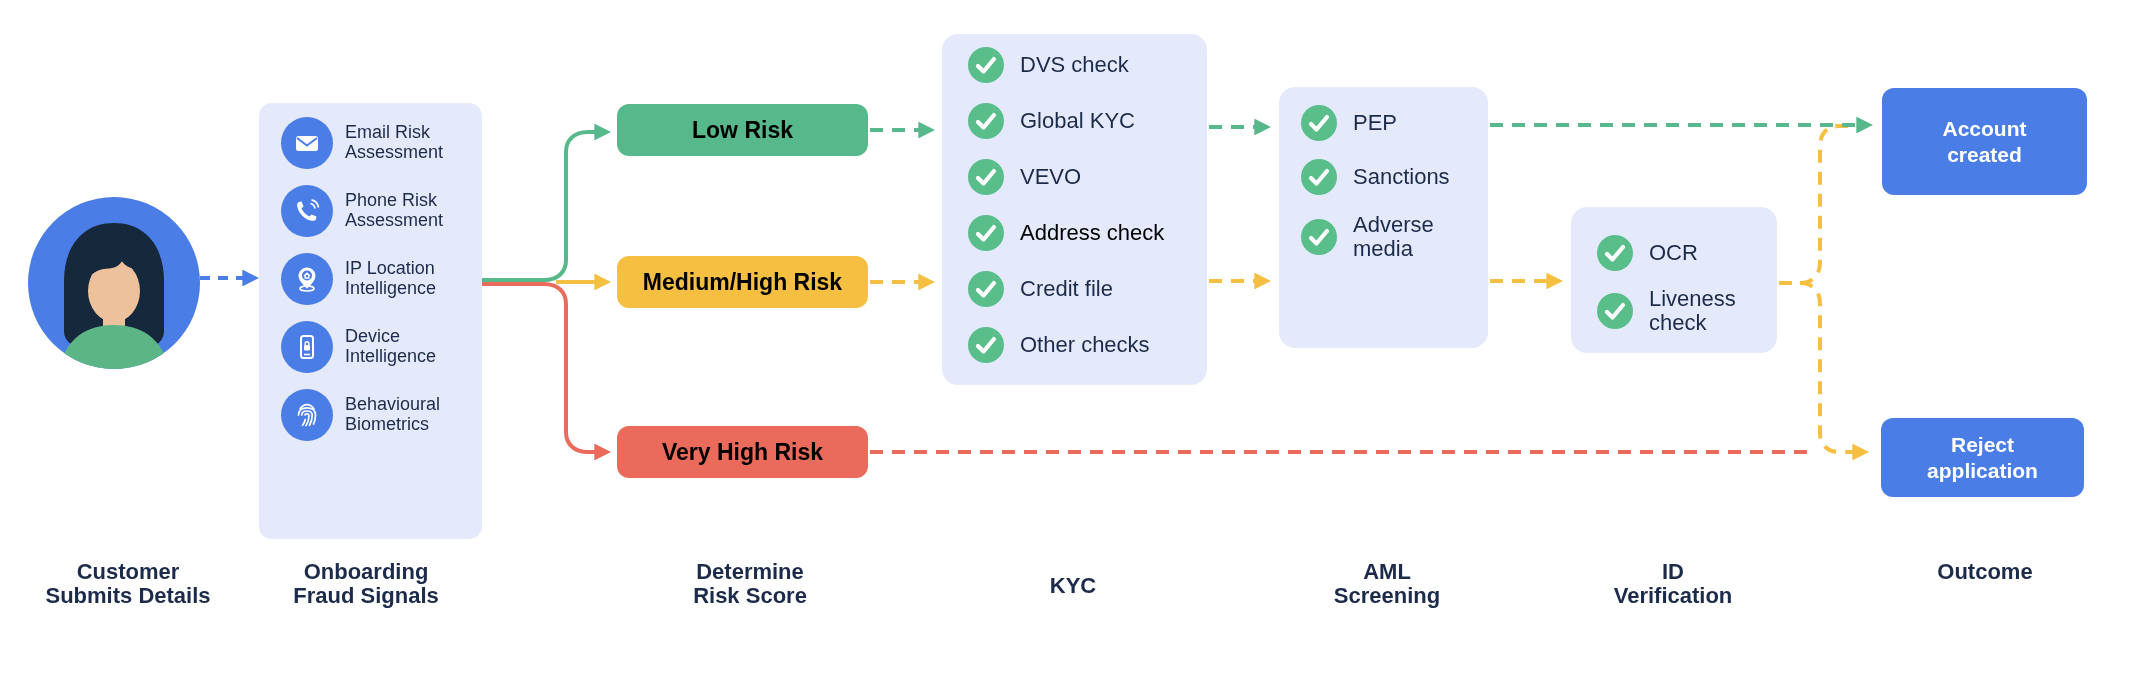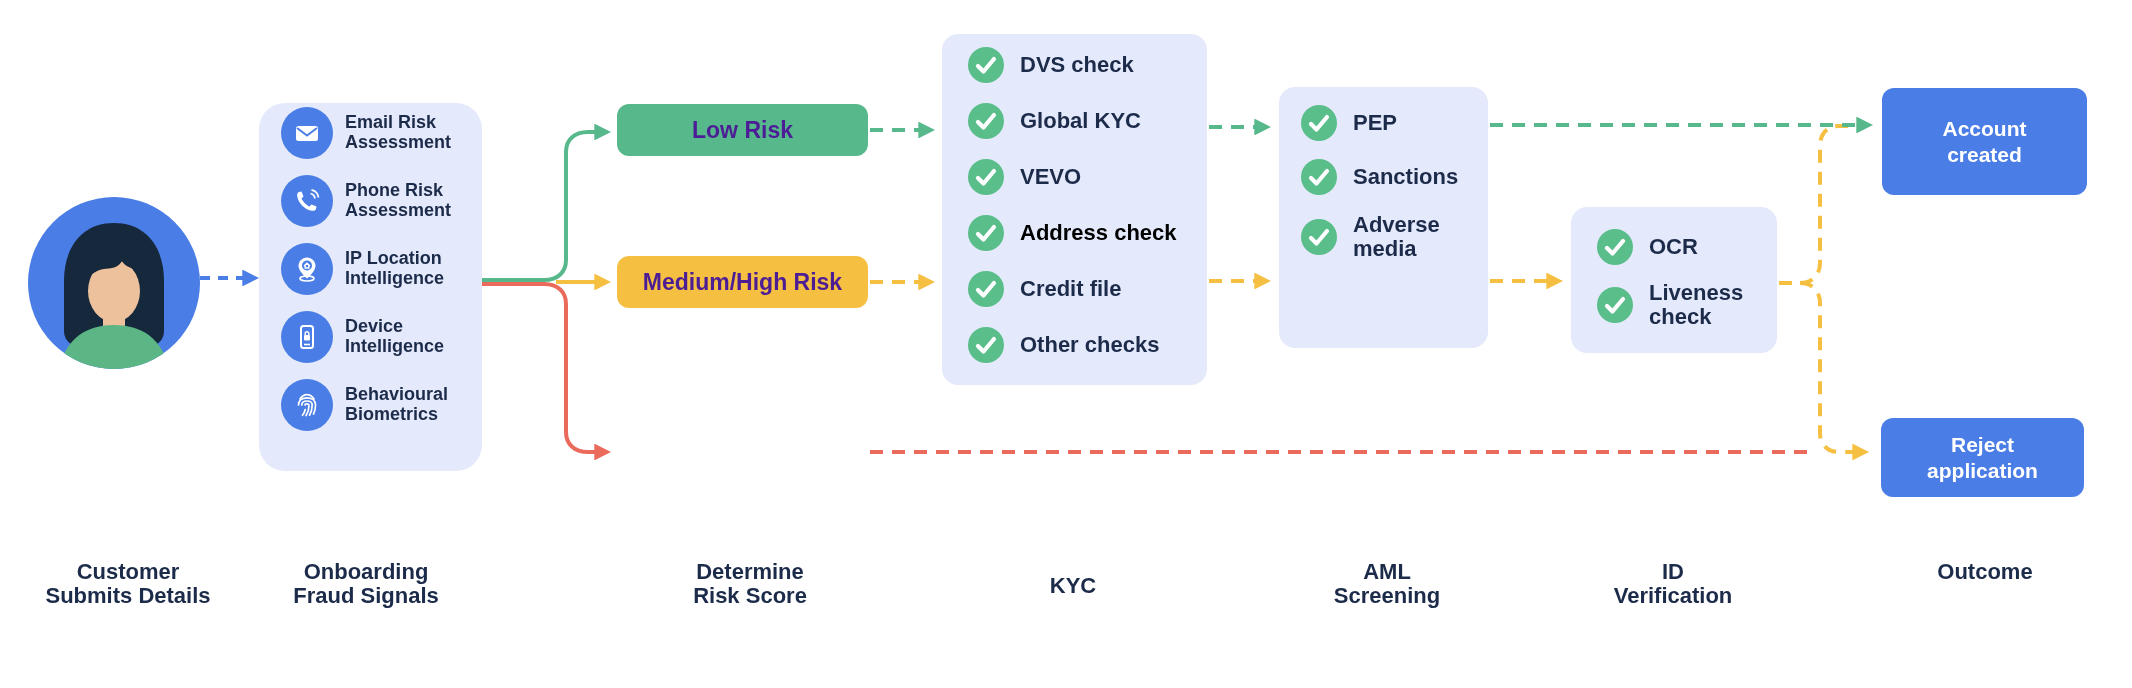--- a/index.html
+++ b/index.html
@@ -6,39 +6,39 @@
   .canvas{
     position:relative;width:2132px;height:688px;background:#ffffff;overflow:hidden;
     font-family:"Liberation Sans", sans-serif;color:#1c2b4a;
   }
   .abs{position:absolute;}
   svg.connectors{position:absolute;left:0;top:0;width:2132px;height:688px;pointer-events:none;}
 
   
   .panel{position:absolute;background:#e4eafb;border-radius:16px;display:flex;flex-direction:column;box-sizing:border-box;}
   .row{display:flex;align-items:center;}
-  .row .label{font-weight:bold;font-size:22px;line-height:1.08;white-space:pre-line;}
+  .row .label{font-weight:normal;font-size:22px;line-height:1.08;white-space:pre-line;}
   .row .label.alt{color:#000000;}
 
   
-  .signals{left:259px;top:103px;width:223px;height:368px;padding:4px 10px 14px 22px;gap:16px;border-radius:26px;}
+  .signals{left:259px;top:103px;width:223px;height:436px;padding:14px 10px 14px 22px;gap:16px;border-radius:13px;}
   .signals .row{gap:12px;}
   .signals .label{font-size:18px;line-height:1.1;}
   .icon-circle{width:52px;height:52px;border-radius:50%;background:#4a7de5;display:flex;align-items:center;justify-content:center;flex:0 0 auto;}
 
   
   .kyc{left:942px;top:34px;width:265px;height:351px;padding:13px 10px 13px 26px;gap:20px;}
   .aml{left:1279px;top:87px;width:209px;height:261px;padding:18px 8px 10px 22px;gap:18px;}
-  .idv{left:1571px;top:207px;width:206px;height:146px;padding:22px 8px 18px 26px;gap:16px;}
+  .idv{left:1571px;top:207px;width:206px;height:146px;padding:28px 8px 18px 26px;gap:16px;}
   .kyc .row,.aml .row,.idv .row{gap:16px;}
   .check-circle{width:36px;height:36px;border-radius:50%;background:#5abe8b;display:flex;align-items:center;justify-content:center;flex:0 0 auto;}
 
   
   .pill{position:absolute;width:251px;height:52px;border-radius:12px;display:flex;align-items:center;justify-content:center;
-        color:#4c1d95;font-weight:bold;font-size:23px;}
+        color:#000000;font-weight:bold;font-size:23px;}
   .pill.low{left:617px;top:104px;background:#57b98b;}
   .pill.med{left:617px;top:256px;background:#f5bf42;}
   .pill.vhigh{left:617px;top:426px;background:#ea6a5c;}
 
   
   .outcome-box{position:absolute;background:#4a7de5;border-radius:12px;display:flex;align-items:center;justify-content:center;
         color:#ffffff;font-weight:bold;font-size:21px;text-align:center;white-space:pre-line;line-height:1.2;margin-top:16px;}
   .outcome-box.approve{left:1882px;top:72px;width:205px;height:107px;}
   .outcome-box.reject{left:1881px;top:402px;width:203px;height:79px;}
 
@@ -169,20 +169,23 @@
 Biometrics</span>
     </div>
   </div>
 
   <div class="pill low">
       <span>Low Risk</span>
     </div>
   <div class="pill med">
       <span>Medium/High Risk</span>
     </div>
+  <div class="pill vhigh">
+      <span>Very High Risk</span>
+    </div>
 
   <div class="panel kyc">
     <div class="row">
       <span class="check-circle">
           <svg width="36" height="36" viewBox="0 0 36 36">
             <polyline points="10,19 15.5,24.5 26,12" stroke="#ffffff" stroke-width="4.2" fill="none" stroke-linecap="round" stroke-linejoin="round"></polyline>
           </svg>
         </span>
       <span class="label">DVS check</span>
     </div>

